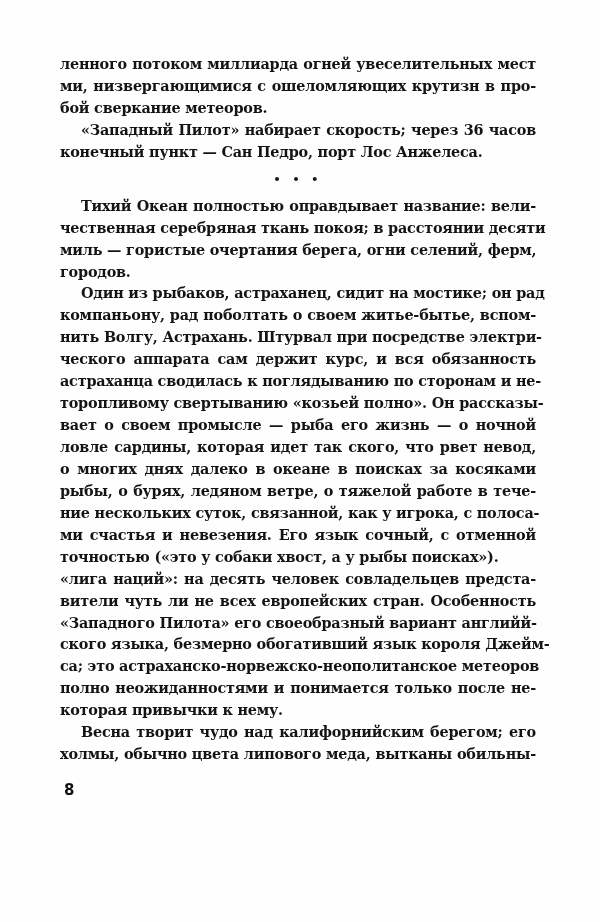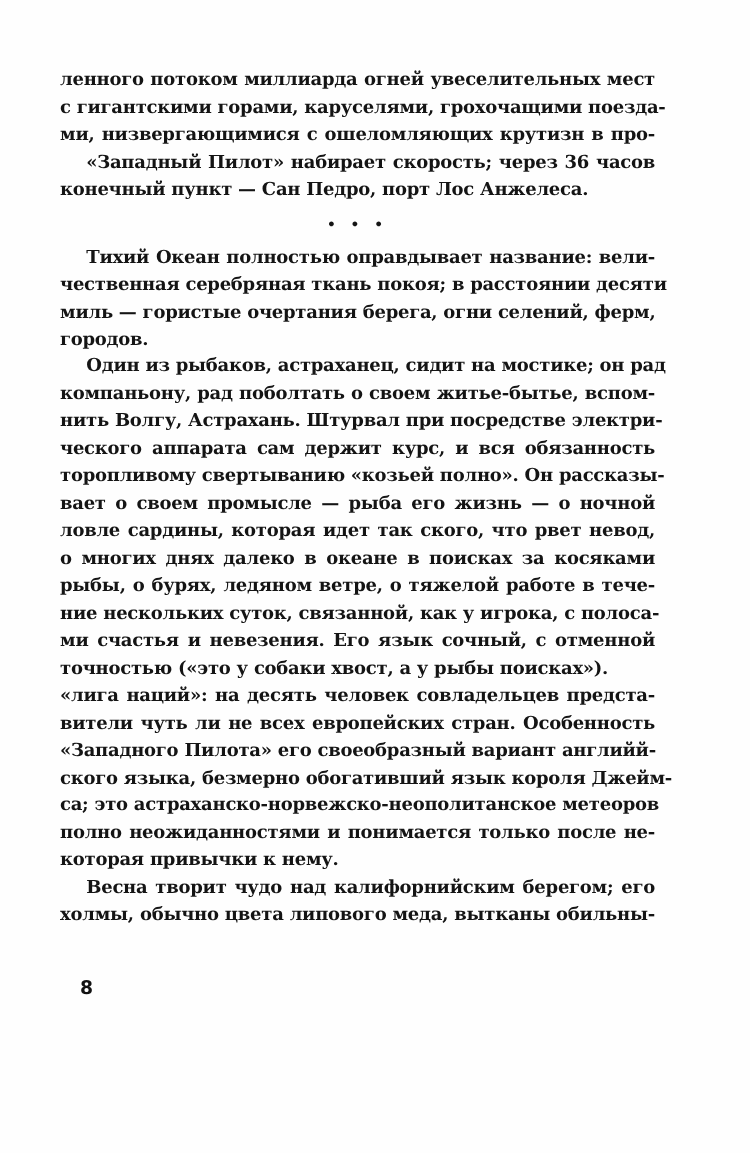--- a/index.html
+++ b/index.html
@@ -2,21 +2,21 @@
 <html><head>
 <meta charset="utf-8">
 <style>
   html, body { margin: 0; padding: 0; background: #ffffff; }
   body { width: 600px; height: 922px; position: relative; overflow: hidden; }
   .page {
     position: absolute; left: 0; top: 0; width: 600px; height: 922px;
     background: #fefefe;
   }
   .text-block {
-    position: absolute; left: 48px; top: 53px; width: 476px;
+    position: absolute; left: 60px; top: 53px; width: 476px;
     font-family: "DejaVu Serif", serif;
     font-size: 14.4px; font-weight: bold; color: #141414;
     line-height: 21.95px;
   }
   .line {
     display: block; white-space: nowrap; height: 21.95px;
     text-align: justify; text-align-last: justify;
     letter-spacing: -0.2px;
   }
   .line.last { text-align-last: left; }
@@ -32,22 +32,22 @@
   }
 </style>
 </head>
 <body>
 
 <div class="page">
   <div class="text-block">
 
     <div>
       <span class="line">ленного потоком миллиарда огней увеселительных мест</span>
-      <span class="line">с гигантскими горами, каруселями, грохочащими поезда-</span>
       <span class="line">ми, низвергающимися с ошеломляющих крутизн в про-</span>
+      <span class="line last">бой сверкание метеоров.</span>
     </div>
 
     <div>
       <span class="line indent">«Западный Пилот» набирает скорость; через 36 часов</span>
       <span class="line last">конечный пункт — Сан Педро, порт Лос Анжелеса.</span>
     </div>
 
     <span class="separator">• • •</span>
 
     <div>
@@ -55,20 +55,21 @@
       <span class="line">чественная серебряная ткань покоя; в расстоянии десяти</span>
       <span class="line">миль — гористые очертания берега, огни селений, ферм,</span>
       <span class="line last">городов.</span>
     </div>
 
     <div>
       <span class="line indent">Один из рыбаков, астраханец, сидит на мостике; он рад</span>
       <span class="line">компаньону, рад поболтать о своем житье-бытье, вспом-</span>
       <span class="line">нить Волгу, Астрахань. Штурвал при посредстве электри-</span>
       <span class="line">ческого аппарата сам держит курс, и вся обязанность</span>
+      <span class="line">астраханца сводилась к поглядыванию по сторонам и не-</span>
       <span class="line">торопливому свертыванию «козьей полно». Он рассказы-</span>
       <span class="line">вает о своем промысле — рыба его жизнь — о ночной</span>
       <span class="line">ловле сардины, которая идет так ского, что рвет невод,</span>
       <span class="line">о многих днях далеко в океане в поисках за косяками</span>
       <span class="line">рыбы, о бурях, ледяном ветре, о тяжелой работе в тече-</span>
       <span class="line">ние нескольких суток, связанной, как у игрока, с полоса-</span>
       <span class="line">ми счастья и невезения. Его язык сочный, с отменной</span>
       <span class="line last">точностью («это у собаки хвост, а у рыбы поисках»).</span>
     </div>
 

